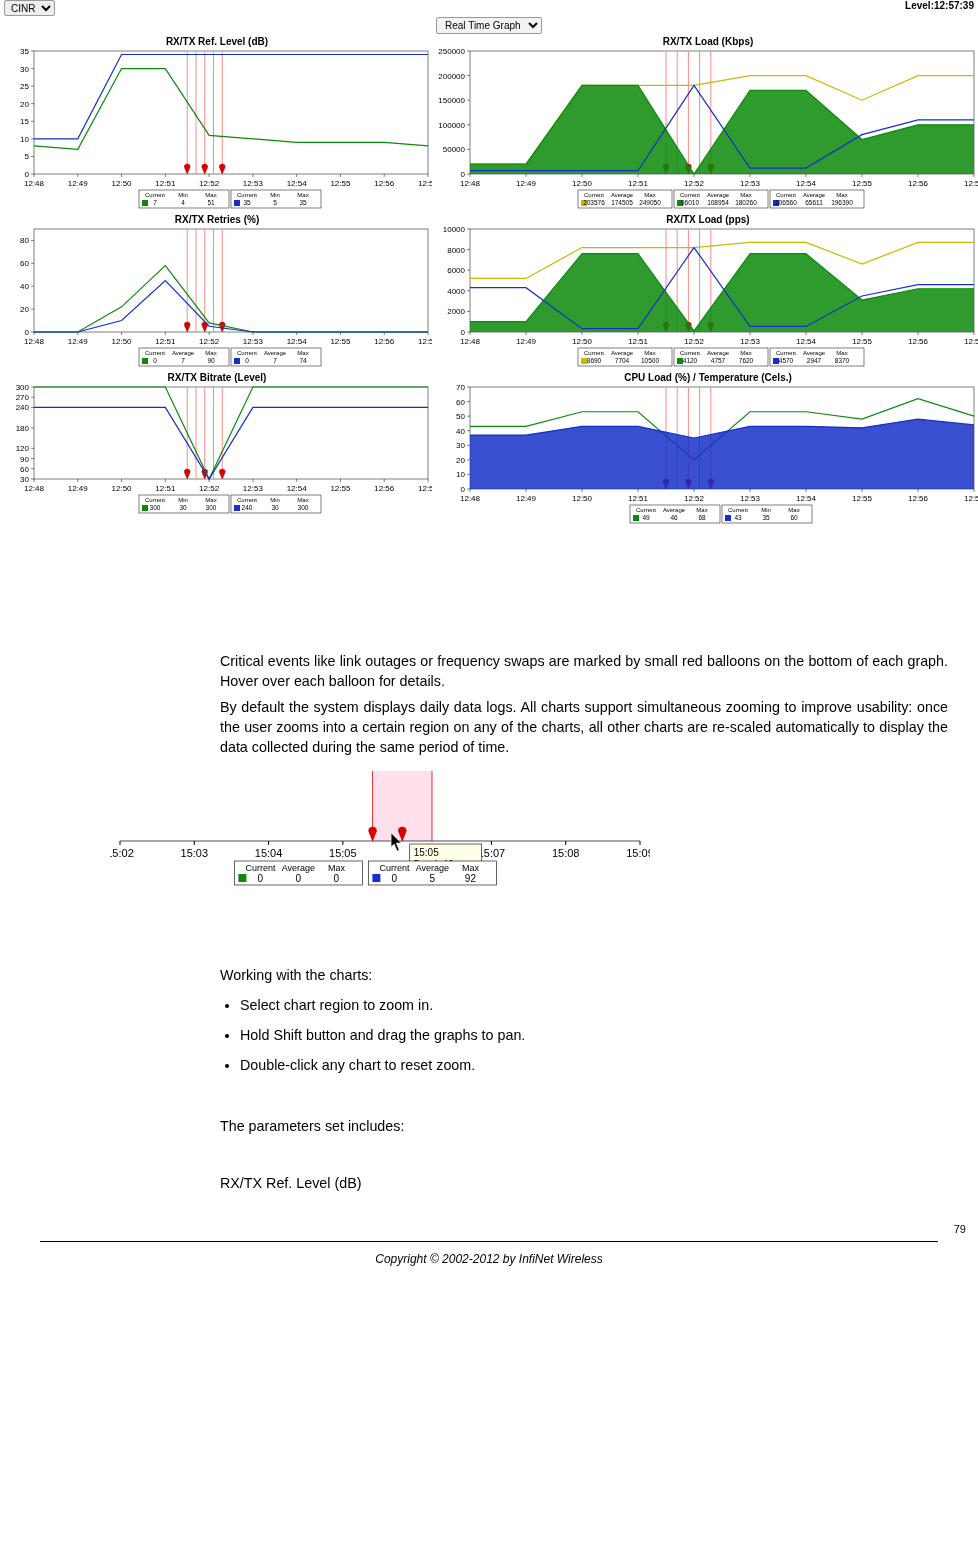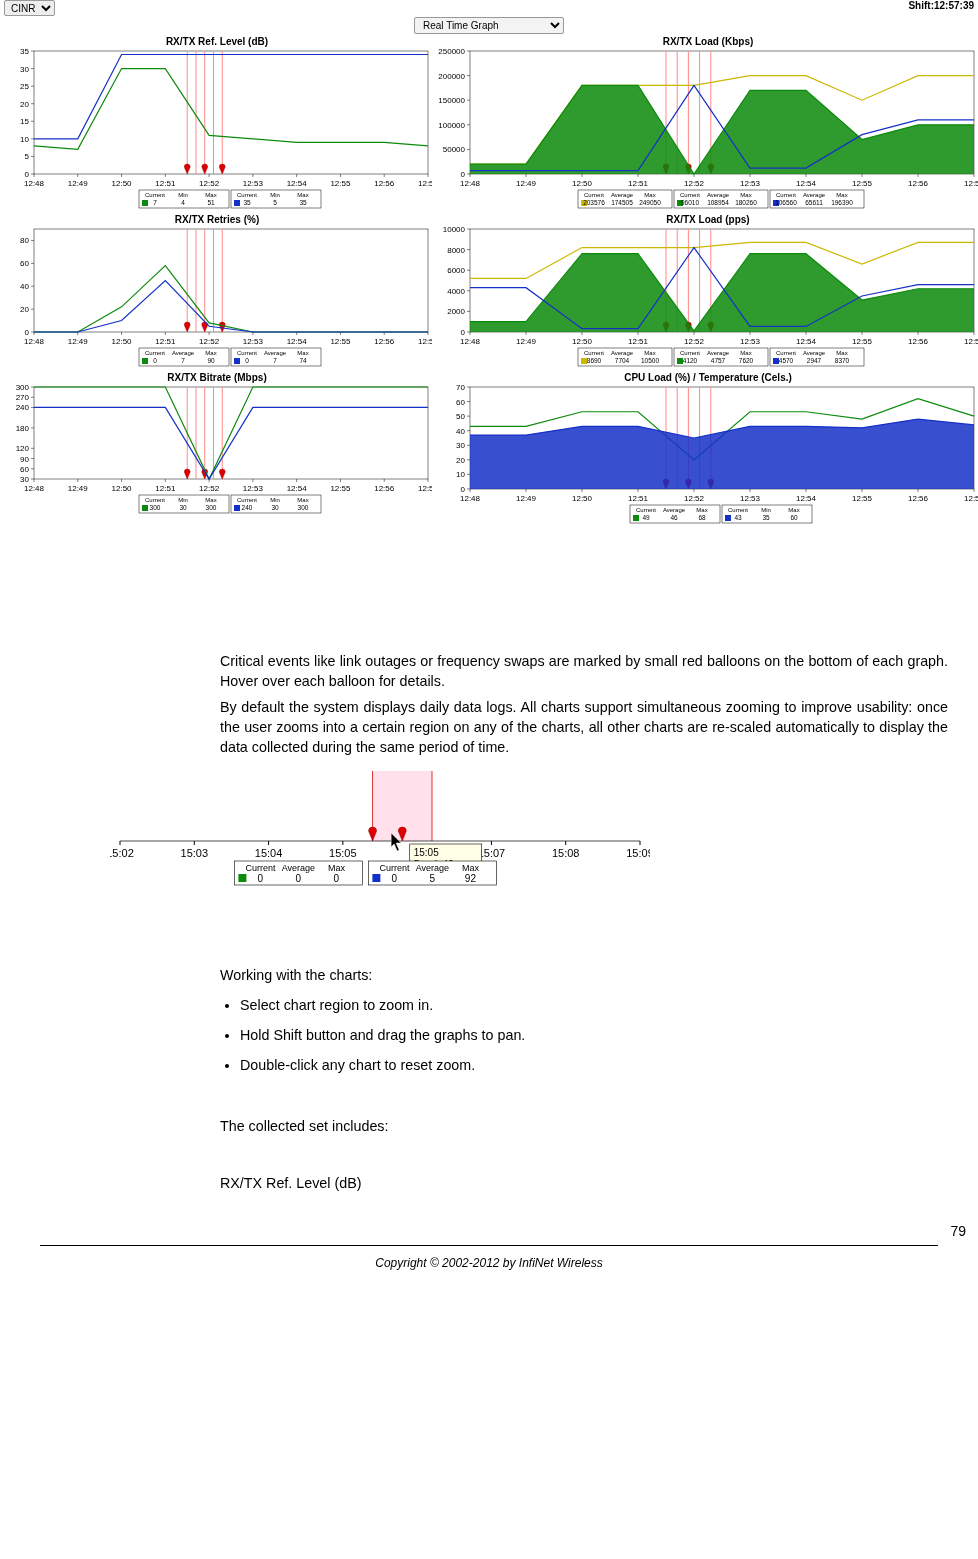--- a/index.html
+++ b/index.html
@@ -27,21 +27,21 @@
     background: #eee;
     border-radius: 2px;
   }
   .secondbar {
     text-align: center;
     margin-bottom: 2px;
   }
   .secondbar select {
     font-size: 10px;
     padding: 1px 4px;
-    width: 150px;
+    width: 106px;
     border: 1px solid #999;
     background: #f3f3f3;
     border-radius: 2px;
   }
   
   .charts {
     display: grid;
     grid-template-columns: 430px 540px;
     gap: 0px 6px;
     padding: 0 2px;
@@ -73,40 +73,40 @@
   .spacer-sm { height: 25px; }
 
   .detailimg {
     margin: 12px 0 10px 0;
     width: 540px;
     margin-left: -110px;
   }
 
   .pagenum {
     text-align: right;
-    font-size: 14px;
+    font-size: 11px;
     margin: 30px 12px 6px 8px;
   }
   .footer {
     border-top: 1px solid #000;
     margin: 0 40px;
     text-align: center;
     font-size: 12px;
     font-style: italic;
     padding: 10px 0 20px 0;
   }
 </style>
 </head>
 <body>
 
 <div class="topbar">
   <select>
     <option>CINR</option>
   </select>
-  <div>Shift:12:57:39</div>
+  <div>Level:12:57:39</div>
 </div>
 <div class="secondbar">
   <select>
     <option>Real Time Graph</option>
   </select>
 </div>
 
 <div class="charts">
 
   <div class="chart">
@@ -393,21 +393,21 @@
           <text x="376" y="128" font-size="6" font-family="Arial" text-anchor="middle">Average</text>
           <text x="404" y="128" font-size="6" font-family="Arial" text-anchor="middle">Max</text>
           <text x="348" y="136" font-size="6.5" font-family="Arial" text-anchor="middle">4570</text>
           <text x="376" y="136" font-size="6.5" font-family="Arial" text-anchor="middle">2947</text>
           <text x="404" y="136" font-size="6.5" font-family="Arial" text-anchor="middle">8370</text>
         </g>
     </svg>
   </div>
 
   <div class="chart">
-    <div class="chart-title">RX/TX Bitrate (Mbps)</div>
+    <div class="chart-title">RX/TX Bitrate (Level)</div>
     <svg viewBox="0 0 430 130" width="430" height="130">
       <g id="c4">
           <rect x="32" y="2" width="394" height="92" fill="none" stroke="#000" stroke-width="0.5"></rect>
           <line x1="29" y1="94" x2="32" y2="94" stroke="#000" stroke-width="0.5"></line>
           <text x="27" y="97" text-anchor="end" font-size="8" font-family="Arial">30</text>
           <line x1="29" y1="83.77777777777777" x2="32" y2="83.77777777777777" stroke="#000" stroke-width="0.5"></line>
           <text x="27" y="86.77777777777777" text-anchor="end" font-size="8" font-family="Arial">60</text>
           <line x1="29" y1="73.55555555555556" x2="32" y2="73.55555555555556" stroke="#000" stroke-width="0.5"></line>
           <text x="27" y="76.55555555555556" text-anchor="end" font-size="8" font-family="Arial">90</text>
           <line x1="29" y1="63.33333333333334" x2="32" y2="63.33333333333334" stroke="#000" stroke-width="0.5"></line>
@@ -600,19 +600,19 @@
   <div class="spacer-md"></div>
 
   <p>Working with the charts:</p>
   <ul>
     <li>Select chart region to zoom in.</li>
     <li>Hold Shift button and drag the graphs to pan.</li>
     <li>Double-click any chart to reset zoom.</li>
   </ul>
 
   <div class="spacer-sm"></div>
-  <p>The collected set includes:</p>
+  <p>The parameters set includes:</p>
   <div class="spacer-sm"></div>
   <p>RX/TX Ref. Level (dB)</p>
 </div>
 
 <div class="pagenum">79</div>
 <div class="footer">Copyright © 2002-2012 by InfiNet Wireless</div>
 
 </body></html>

